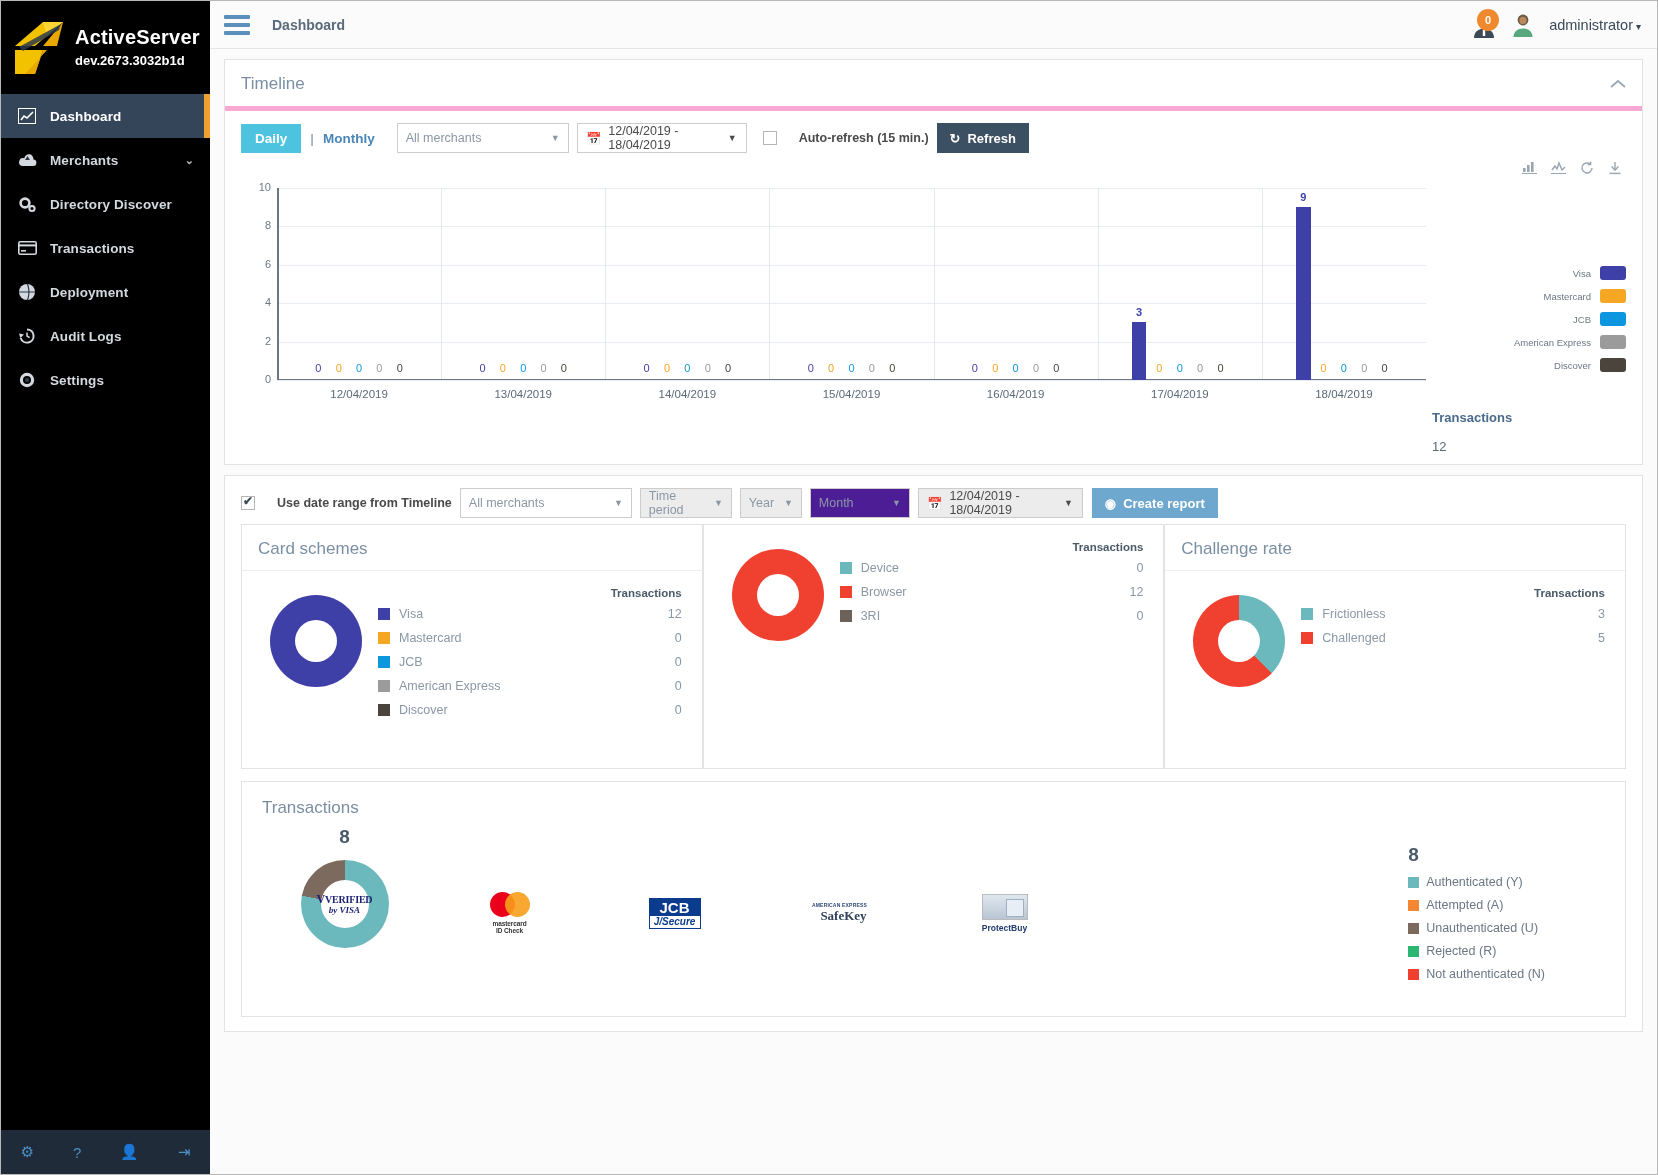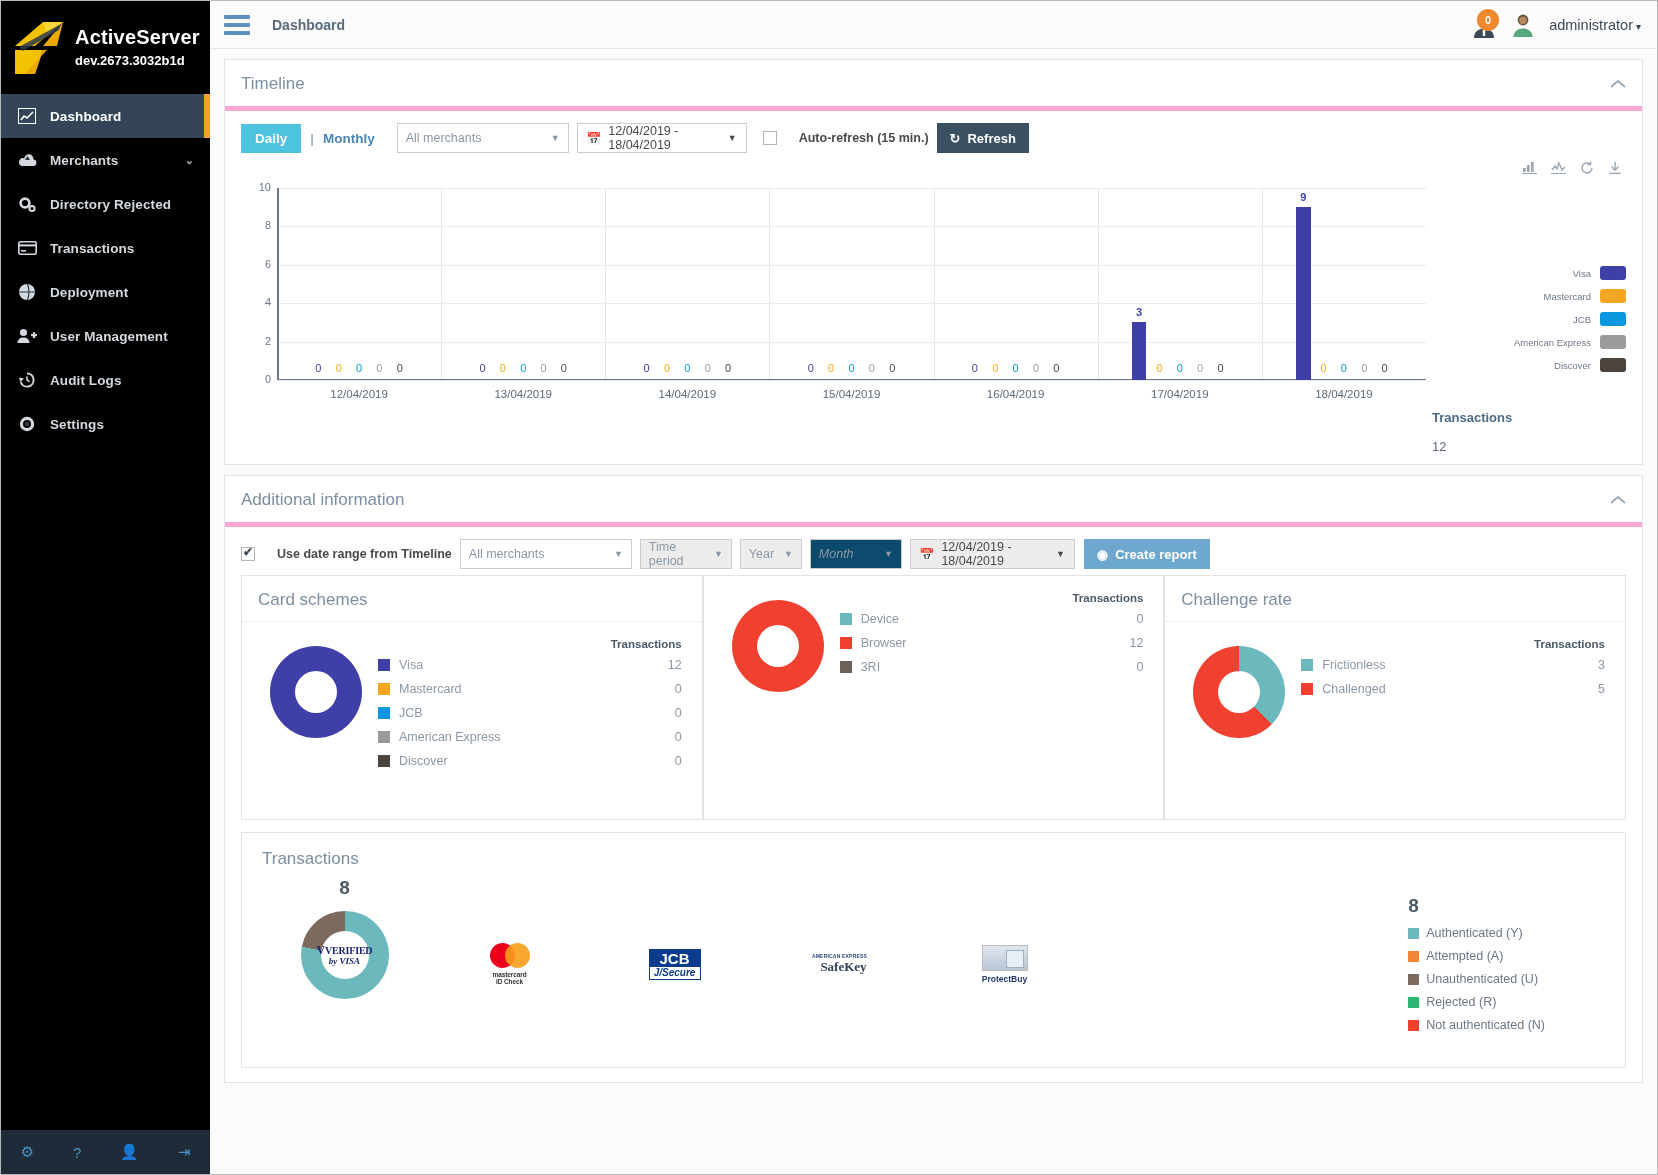--- a/index.html
+++ b/index.html
@@ -241,51 +241,40 @@
         <span class="nav-label">Merchants</span>
         <span class="caret">⌄</span>
       </div>
       <div class="nav-item">
         <span class="ico">
           <svg width="19" height="17" viewBox="0 0 19 17">
               <circle cx="7" cy="7" r="4.4" fill="none" stroke="#d3d9de" stroke-width="2.6"></circle>
               <circle cx="14" cy="12.5" r="2.6" fill="none" stroke="#d3d9de" stroke-width="2"></circle>
             </svg>
         </span>
-        <span class="nav-label">Directory Rejected</span>
+        <span class="nav-label">Directory Discover</span>
       </div>
       <div class="nav-item">
         <span class="ico">
           <svg width="19" height="14" viewBox="0 0 19 14">
               <rect x="0.8" y="0.8" width="17.4" height="12.4" rx="1.5" fill="none" stroke="#d3d9de" stroke-width="1.6"></rect>
               <rect x="0.8" y="3.4" width="17.4" height="2" fill="#d3d9de"></rect>
               <rect x="3" y="9" width="5" height="1.6" fill="#d3d9de"></rect>
             </svg>
         </span>
         <span class="nav-label">Transactions</span>
       </div>
       <div class="nav-item">
         <span class="ico">
           <svg width="18" height="18" viewBox="0 0 18 18">
               <circle cx="9" cy="9" r="8" fill="#d3d9de"></circle>
               <path d="M9 1c2.5 2.5 2.5 13.5 0 16M1 9h16" stroke="#2b3a4a" fill="none" stroke-width="1.2"></path>
             </svg>
         </span>
         <span class="nav-label">Deployment</span>
-      </div>
-      <div class="nav-item">
-        <span class="ico">
-          <svg width="20" height="16" viewBox="0 0 20 16">
-              <circle cx="6.5" cy="4.5" r="3.6" fill="#d3d9de"></circle>
-              <path d="M0.5 15c0-3.6 2.7-5.6 6-5.6s6 2 6 5.6z" fill="#d3d9de"></path>
-              <rect x="14" y="6" width="6" height="2.2" fill="#d3d9de"></rect>
-              <rect x="15.9" y="4.1" width="2.2" height="6" fill="#d3d9de"></rect>
-            </svg>
-        </span>
-        <span class="nav-label">User Management</span>
       </div>
       <div class="nav-item">
         <span class="ico">
           <svg width="18" height="18" viewBox="0 0 18 18">
               <path d="M9 2.4a6.6 6.6 0 1 1-6.3 8.6" fill="none" stroke="#d3d9de" stroke-width="2"></path>
               <polygon points="1,6.5 6,7.5 2.4,11" fill="#d3d9de"></polygon>
               <path d="M9 5.6V9l2.6 1.6" stroke="#d3d9de" stroke-width="1.5" fill="none"></path>
             </svg>
         </span>
         <span class="nav-label">Audit Logs</span>
@@ -499,48 +488,40 @@
                   <span class="sw" style="background: rgb(74, 68, 60);"></span>
                 </div>
               </div>
             <div class="side-total-label">Transactions</div>
             <div class="side-total-val">12</div>
           </div>
         </div>
       </div>
 
       <div class="panel">
-        <div class="panel-head">
-          <div class="panel-title">Additional information</div>
-          <div class="collapse-ico">
-            <svg width="16" height="10" viewBox="0 0 16 10">
-                <polyline points="1,8 8,2 15,8" fill="none" stroke="#9aa7b4" stroke-width="1.8"></polyline>
-              </svg>
-          </div>
-        </div>
 
         <div class="toolbar">
           <label class="cb-wrap" style="margin-left:0;">
             <span class="cb checked"></span>
             <span>Use date range from Timeline</span>
           </label>
 
           <div class="sel ml8" style="width:172px;">
             <span>All merchants</span>
             <span class="arr">▼</span>
           </div>
           <div class="sel ml8" style="width:92px;background:#ececec;">
             <span>Time period</span>
             <span class="arr" style="padding-left:6px;">▼</span>
           </div>
           <div class="sel ml8" style="width:62px;background:#ececec;">
             <span>Year</span>
             <span class="arr" style="padding-left:6px;">▼</span>
           </div>
-          <div class="sel ml8" style="width:92px;background:#0c4a6e;font-style:italic;">
+          <div class="sel ml8" style="width:100px;background:#4c1d95;">
             <span>Month</span>
             <span class="arr" style="padding-left:6px;">▼</span>
           </div>
           <div class="daterange ml8" style="width:165px;background:#ececec;">
             <span>📅</span>
             <span>12/04/2019 - 18/04/2019</span>
             <span class="arr" style="margin-left:auto;font-size:9px;">▼</span>
           </div>
           <button class="btn-create">
             <span>◉</span>

